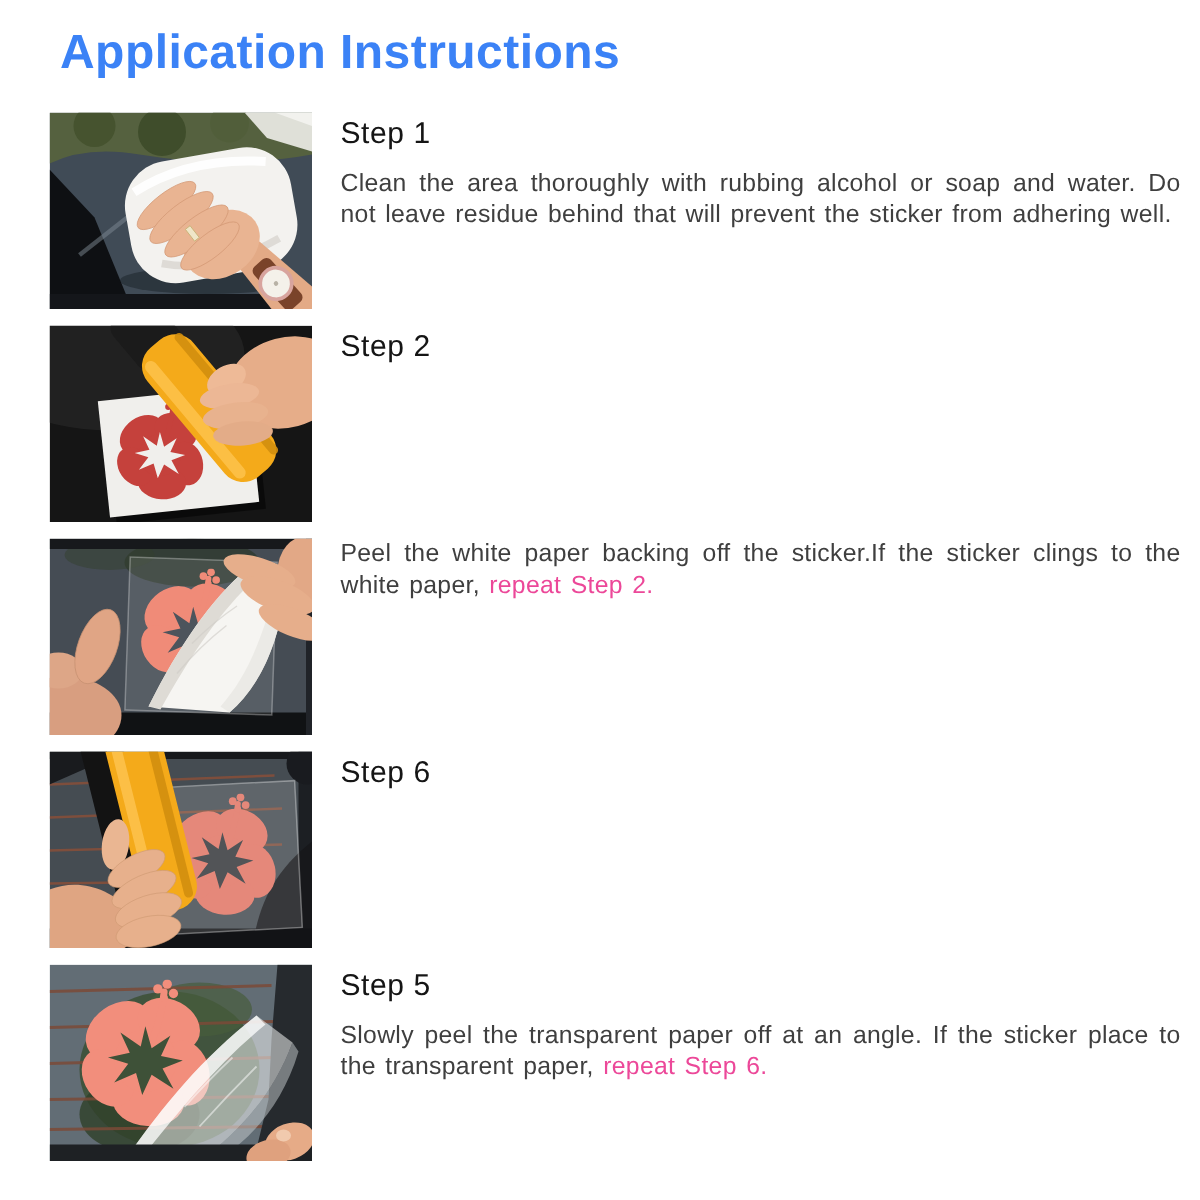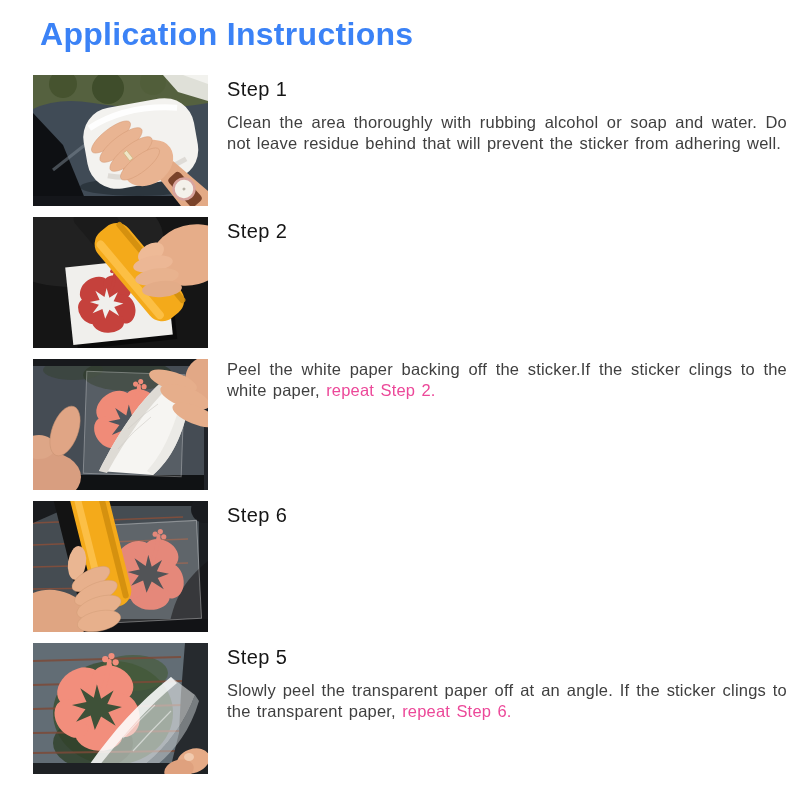--- a/index.html
+++ b/index.html
@@ -219,16 +219,16 @@
         <rect y="120" width="175" height="11" fill="#1e2124"></rect>
         <g>
           <ellipse cx="160" cy="118" rx="17" ry="12" transform="rotate(-20 160 118)" fill="#e6ab87"></ellipse>
           <ellipse cx="146" cy="127" rx="15" ry="10" transform="rotate(-15 146 127)" fill="#dfa17e"></ellipse>
           <ellipse cx="156" cy="114" rx="5" ry="4" fill="#f2cdb2" opacity=".9"></ellipse>
         </g>
       </svg>
     </figure>
     <div class="txt">
       <h2>Step 5</h2>
-      <p><span>Slowly peel the transparent paper off at an angle. If the sticker clings to the transparent paper, </span><span class="red">repeat Step 6.</span></p>
+      <p><span>Slowly peel the transparent paper off at an angle. If the sticker place to the transparent paper, </span><span class="red">repeat Step 6.</span></p>
     </div>
   </section>
 </div>
 
 </body></html>

